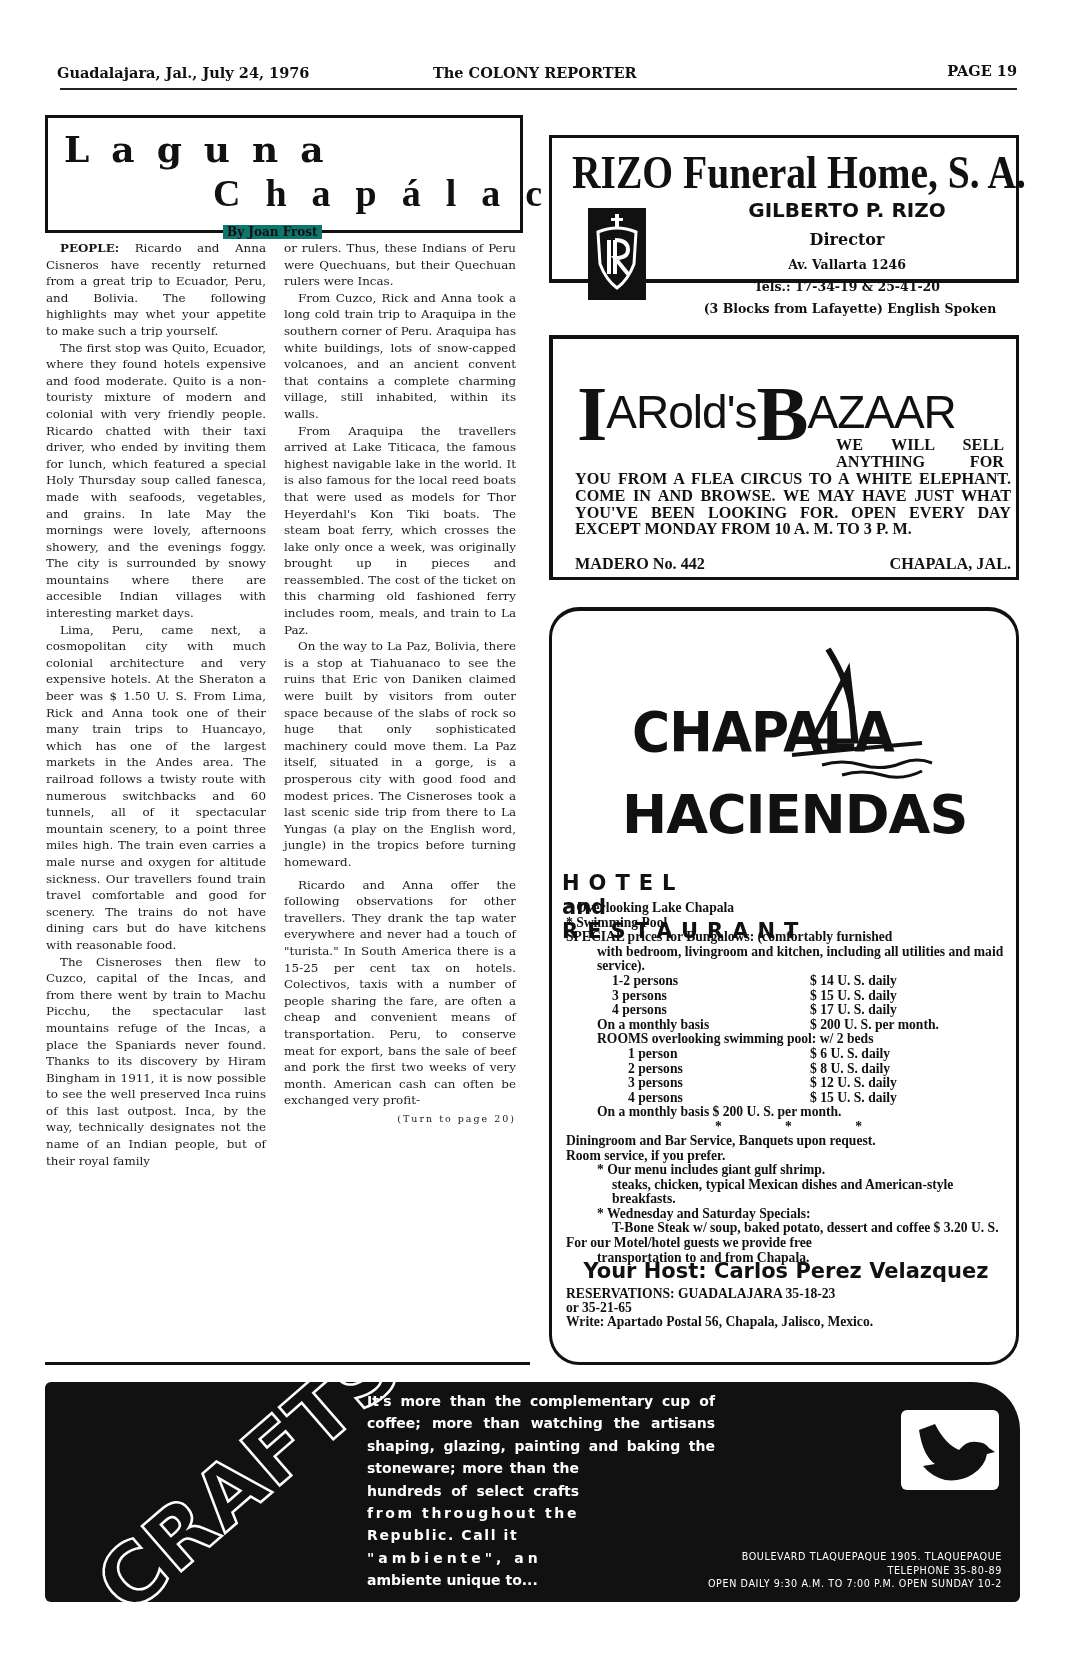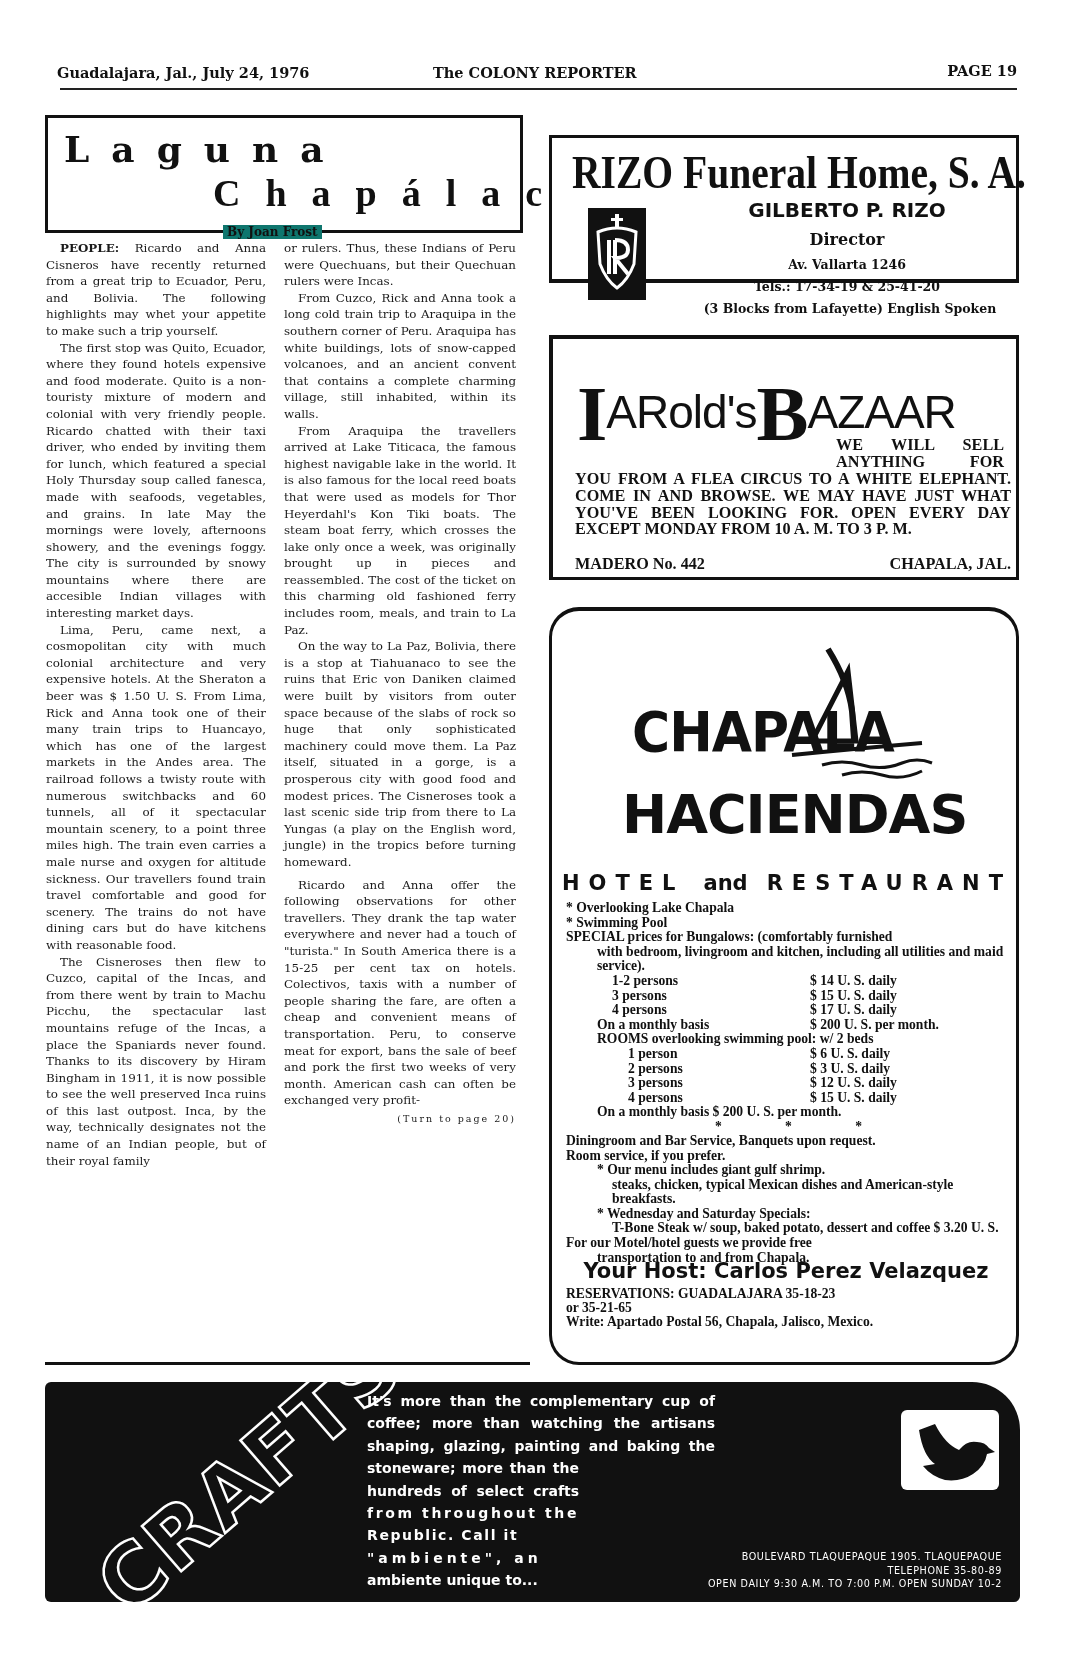--- a/index.html
+++ b/index.html
@@ -45,21 +45,21 @@
 
   .ad-bazaar { left: 549px; top: 335px; width: 470px; height: 245px; border-width: 4px 3px 3px 4px; padding-left: 32px; }
   .bazaar-logo { position: absolute; left: 24px; top: 30px; font-family: "Liberation Sans", sans-serif; font-size: 46px; letter-spacing: -1px; white-space: nowrap; font-weight: normal; }
   .bazaar-logo .big { font-family: "Liberation Serif", serif; font-size: 78px; font-weight: bold; vertical-align: -12px; }
   .bazaar-head { position: absolute; right: 12px; top: 98px; width: 168px; font-family: "Liberation Serif", serif; font-weight: bold; font-size: 16.2px; line-height: 16.8px; text-align: justify; text-align-last: justify; }
   .bazaar-body { position: absolute; left: 22px; top: 132px; width: 436px; font-family: "Liberation Serif", serif; font-weight: bold; font-size: 16.2px; line-height: 16.8px; text-align: justify; }
   .bazaar-foot { position: absolute; left: 22px; top: 216px; width: 436px; font-family: "Liberation Serif", serif; font-weight: bold; font-size: 16.2px; display: flex; justify-content: space-between; }
 
   .ad-chapala { left: 549px; top: 607px; width: 470px; height: 758px; border-width: 4px 3px 3px 3px; border-radius: 30px; }
   .chapala-logo { position: absolute; left: 60px; top: 30px; width: 360px; height: 210px; }
-  .hotel-head { position: absolute; left: 10px; top: 260px; width: 450px; font-family: "DejaVu Sans", sans-serif; font-weight: bold; font-size: 21px; display: flex; justify-content: space-between; }
+  .hotel-head { position: absolute; left: 10px; top: 260px; width: 450px; font-family: "DejaVu Sans", sans-serif; font-weight: bold; font-size: 21px; display: flex; justify-content: space-between; flex-direction: column; }
   .hotel-head .sp { letter-spacing: 9px; }
   .hotel-body { position: absolute; left: 14px; top: 290px; width: 445px; font-family: "Liberation Serif", serif; font-weight: bold; font-size: 13.6px; line-height: 14.6px; }
   .hotel-body .row2 { display: flex; justify-content: space-between; flex-direction: column; }
   .hotel-body .ind { padding-left: 31px; }
   .price-row { display: flex; }
   .price-row .who { width: 244px; }
   .price-row.p1 .who { padding-left: 46px; }
   .price-row.p2 .who { padding-left: 62px; }
   .stars { text-align: center; letter-spacing: 30px; padding-left: 30px; height: 14px; }
   .bullet { padding-left: 31px; }
@@ -185,21 +185,21 @@
       <span>$ 200 U. S. per month.</span>
     </div>
     <div class="ind">ROOMS overlooking swimming pool: w/ 2 beds</div>
     <div id="room-prices">
         <div class="price-row p2">
           <span class="who">1 person</span>
           <span>$ 6 U. S. daily</span>
         </div>
         <div class="price-row p2">
           <span class="who">2 persons</span>
-          <span>$ 3 U. S. daily</span>
+          <span>$ 8 U. S. daily</span>
         </div>
         <div class="price-row p2">
           <span class="who">3 persons</span>
           <span>$ 12 U. S. daily</span>
         </div>
         <div class="price-row p2">
           <span class="who">4 persons</span>
           <span>$ 15 U. S. daily</span>
         </div>
       </div>

